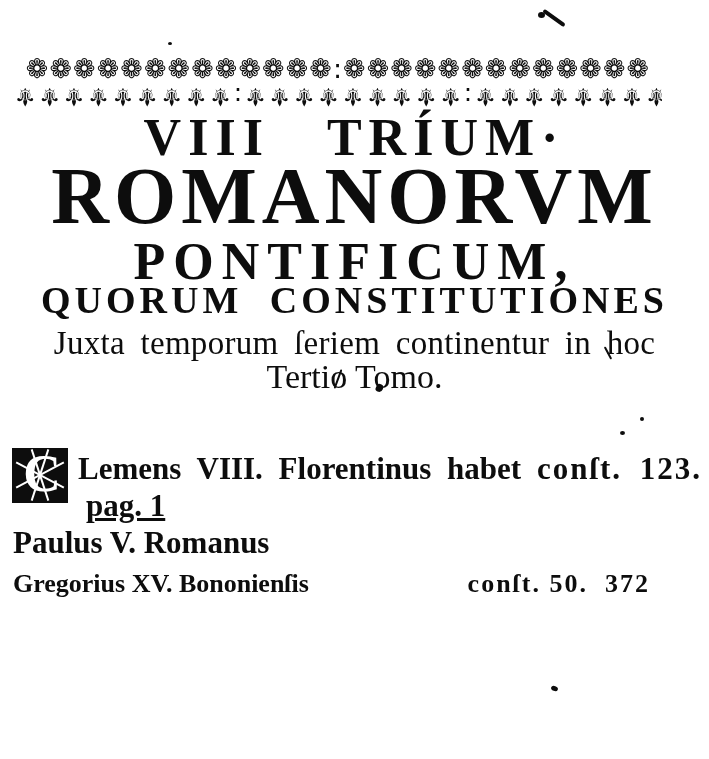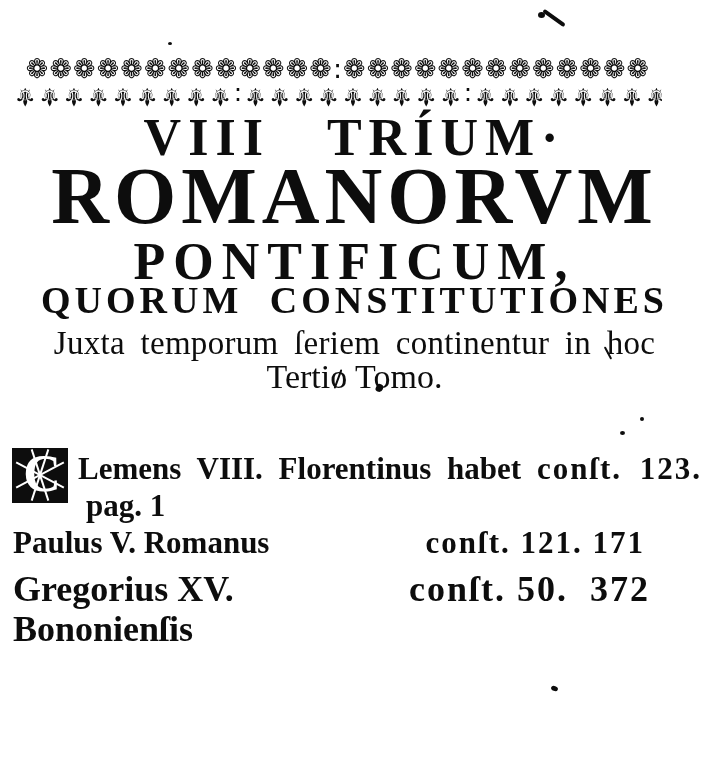--- a/index.html
+++ b/index.html
@@ -32,24 +32,24 @@
   .dropcap .ray { position:absolute; background:#fff; width:54px; height:2px; left:1px; top:26px; }
   .r1 { transform:rotate(28deg); } .r2 { transform:rotate(-28deg); }
   .r3 { transform:rotate(72deg); } .r4 { transform:rotate(-72deg); }
   .dropcap .dc-letter {
     position:absolute; left:2px; top:-3px; width:100%; height:100%;
     color:#fff; font-size:52px; font-weight:700; line-height:58px; text-align:center;
     font-family:"Liberation Serif",serif;
   }
   .entry-line { position:absolute; line-height:1.1; font-weight:700; white-space:nowrap; }
   .e1-l1 { left:78px; top:452px; font-size:31px; word-spacing:8px; }
-  .e1-l2 { left:86px; top:489px; font-size:31px; }
+  .e1-l2 { left:86px; top:489px; font-size:31px;text-decoration:underline; }
   .entry-row { position:absolute; display:flex; justify-content:space-between; font-weight:700; line-height:1.1;gap:32px; }
   .e2 { left:13px; top:526px; width:632px; font-size:31px; }
-  .e3 { left:13px; top:570px; width:637px; font-size:36px; }
+  .e3 { left:13px; top:570px; width:637px; font-size:26px; }
   .ref { white-space:pre; letter-spacing:2px; }
   
   .ink-mark { position:absolute; background:var(--ink); }
   .m-stroke { left:541px; top:16px; width:26px; height:4px; border-radius:3px; transform:rotate(36deg); }
   .m-stroke-head { left:538px; top:12px; width:7px; height:6px; border-radius:50%; }
   .m-dot-a { left:640px; top:417px; width:4px; height:4px; border-radius:50%; }
   .m-dot-b { left:620px; top:431px; width:5px; height:4px; border-radius:50%; }
   .m-dot-c { left:551px; top:686px; width:7px; height:5px; border-radius:50%; transform:rotate(20deg); }
   .m-dot-d { left:168px; top:42px; width:4px; height:3px; border-radius:50%; }
   .m-hoc-tail { left:601px; top:352px; width:14px; height:2px; border-radius:2px; transform:rotate(62deg); }
@@ -83,21 +83,20 @@
   </div>
 
   <div class="entry-line e1-l1">
     <span>Lemens VIII. Florentinus habet</span>
     <span class="ref">conſt. 123.</span>
   </div>
   <div class="entry-line e1-l2">pag. 1</div>
 
   <div class="entry-row e2">
     <span>Paulus V. Romanus</span>
-    <span class="ref">conſt. 121. 171</span>
   </div>
 
   <div class="entry-row e3">
     <span>Gregorius XV. Bononienſis</span>
     <span class="ref">conſt. 50.  372</span>
   </div>
 
   <span class="ink-mark m-stroke"></span>
   <span class="ink-mark m-stroke-head"></span>
   <span class="ink-mark m-dot-a"></span>

